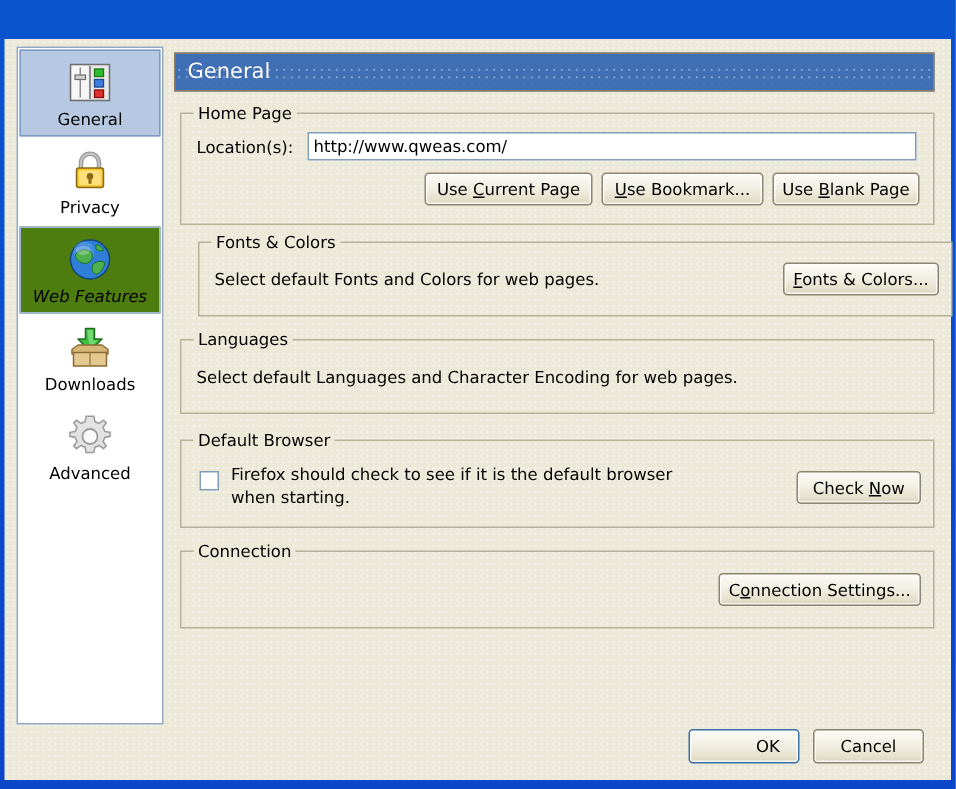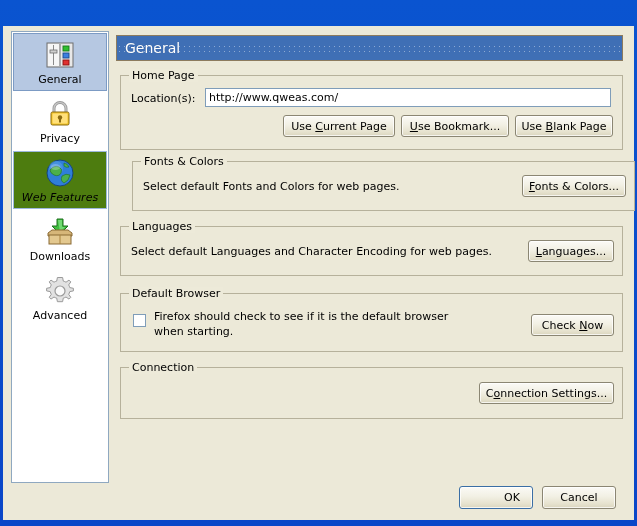--- a/index.html
+++ b/index.html
@@ -285,23 +285,20 @@
           <div class="btn" style="left:389px;top:13px;width:104px;height:22px;">
             <span><u>F</u>onts &amp; Colors...</span>
           </div>
         </div>
       </div>
 
       <div class="group" style="left:4px;top:195px;width:503px;height:50px;">
         <div class="group-title">Languages</div>
         <div class="group-body">
           <div class="lbl" style="left:10px;top:18px;">Select default Languages and Character Encoding for web pages.</div>
-          <div class="btn" style="left:407px;top:13px;width:86px;height:22px;">
-            <span><u>L</u>anguages...</span>
-          </div>
         </div>
       </div>
 
       <div class="group" style="left:4px;top:262px;width:503px;height:59px;">
         <div class="group-title">Default Browser</div>
         <div class="group-body">
           <div class="checkbox" style="left:12px;top:20px;"></div>
           <div class="lbl wrap" style="left:33px;top:15px;width:320px;line-height:15px;">Firefox should check to see if it is the default browser when starting.</div>
           <div class="btn" style="left:410px;top:20px;width:83px;height:22px;">
             <span>Check <u>N</u>ow</span>

